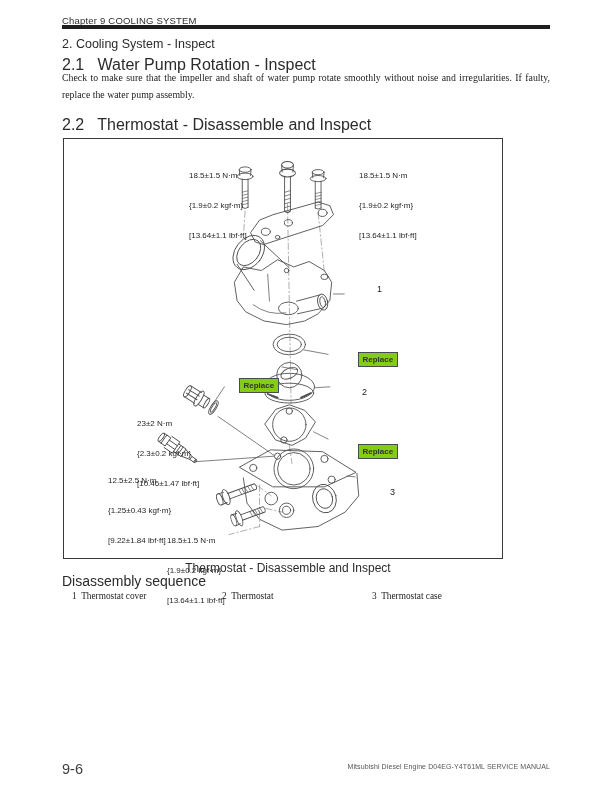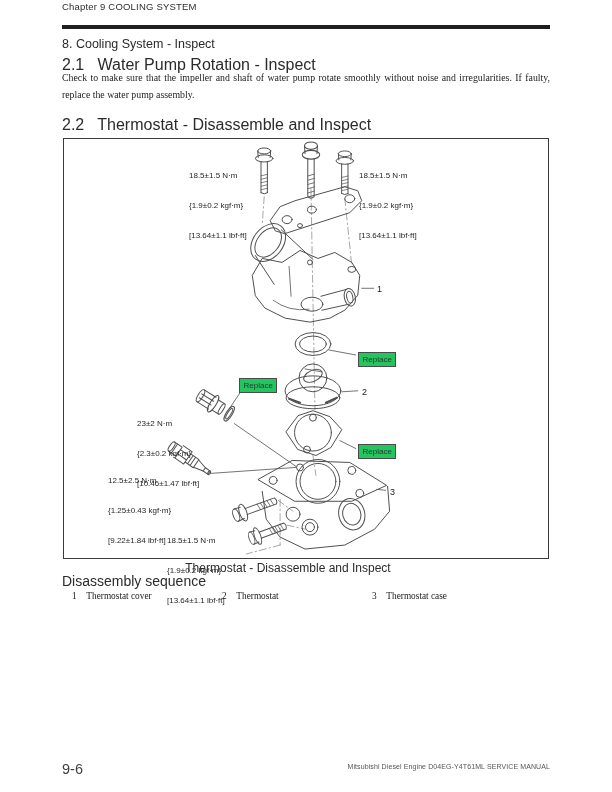--- a/index.html
+++ b/index.html
@@ -4,63 +4,63 @@
 <style>
   * { margin:0; padding:0; box-sizing:border-box; }
   html,body { background:#ffffff; }
   body {
     width:612px; height:792px; position:relative; overflow:hidden;
     font-family:"Liberation Sans", sans-serif; color:#2a2a2a;
   }
   .abs { position:absolute; }
 
   
-  .running-head { left:62px; top:1px; font-size:9.5px; letter-spacing:.2px; color:#2e2e2e; }
+  .running-head { left:62px; top:15px; font-size:9.5px; letter-spacing:.2px; color:#2e2e2e; }
   .head-rule   { left:62px; top:25px; width:488px; height:3.5px; background:#1f1f1f; }
 
   
   .main-title { left:62px; top:37px;  font-size:12.5px; color:#2b2b2b; white-space:pre; }
   .sub-title  { left:62px; font-size:16px; color:#2b2b2b; white-space:pre; }
   .sub1 { top:56px; }
   .sub2 { top:116px; }
   .body-text {
     left:62px; top:69px; width:488px;
     font-family:"Liberation Serif", serif; font-size:9.8px; line-height:17px;
     text-align:justify; color:#222;
   }
 
   
-  .figure-box { left:63px; top:138px; width:486px; height:421px; border:1px solid #3a3a3a; background:#fff; }
+  .figure-box { left:63px; top:138px; width:440px; height:421px; border:1px solid #3a3a3a; background:#fff; }
   .figure-box svg { position:absolute; left:0; top:0; width:100%; height:100%; }
   .torque { position:absolute; font-size:8px; line-height:10px; color:#262626; white-space:pre; }
   .replace {
     position:absolute; font-size:8px; line-height:9px; color:#333;
-    border:1px solid #4a4a4a; background:#22c55e; padding:1.5px 3.5px 2px;
+    border:1px solid #4a4a4a; background:#84cc16; padding:1.5px 3.5px 2px;font-weight:bold;
   }
   .callout { position:absolute; font-size:9px; color:#222; }
 
   .fig-caption { left:63px; top:561px; width:450px; text-align:center; font-size:12px; color:#2b2b2b; }
 
   
   .dis-title { left:62px; top:573px; font-size:14px; color:#2b2b2b; }
   .seq-item  { position:absolute; top:591px; font-family:"Liberation Serif", serif; font-size:9.3px; color:#222; }
   .seq-num   { display:inline-block; min-width:7px; }
-  .seq-label { margin-left:5px; }
+  .seq-label { }
 
   
   .page-num     { left:62px; top:761px; font-size:14.5px; color:#3f3f3f; }
   .manual-title { right:62px; top:763px; font-size:7px; color:#555; letter-spacing:.1px; }
 </style>
 </head>
 <body>
 
 <div class="abs running-head">Chapter 9 COOLING SYSTEM</div>
 <div class="abs head-rule"></div>
 
-<div class="abs main-title">8. Cooling System - Inspect</div>
+<div class="abs main-title">2. Cooling System - Inspect</div>
 <div class="abs sub-title sub1">2.1   Water Pump Rotation - Inspect</div>
 <p class="abs body-text">Check to make sure that the impeller and shaft of water pump rotate smoothly without noise and irregularities. If faulty, replace the water pump assembly.</p>
 <div class="abs sub-title sub2">2.2   Thermostat - Disassemble and Inspect</div>
 
 <div class="abs figure-box">
 
   <svg viewBox="0 0 486 421" xmlns="http://www.w3.org/2000/svg" xmlns:xlink="http://www.w3.org/1999/xlink">
     <defs>
       <g id="bolt" fill="none">
         <ellipse cx="0" cy="3" rx="6.5" ry="3"></ellipse>

